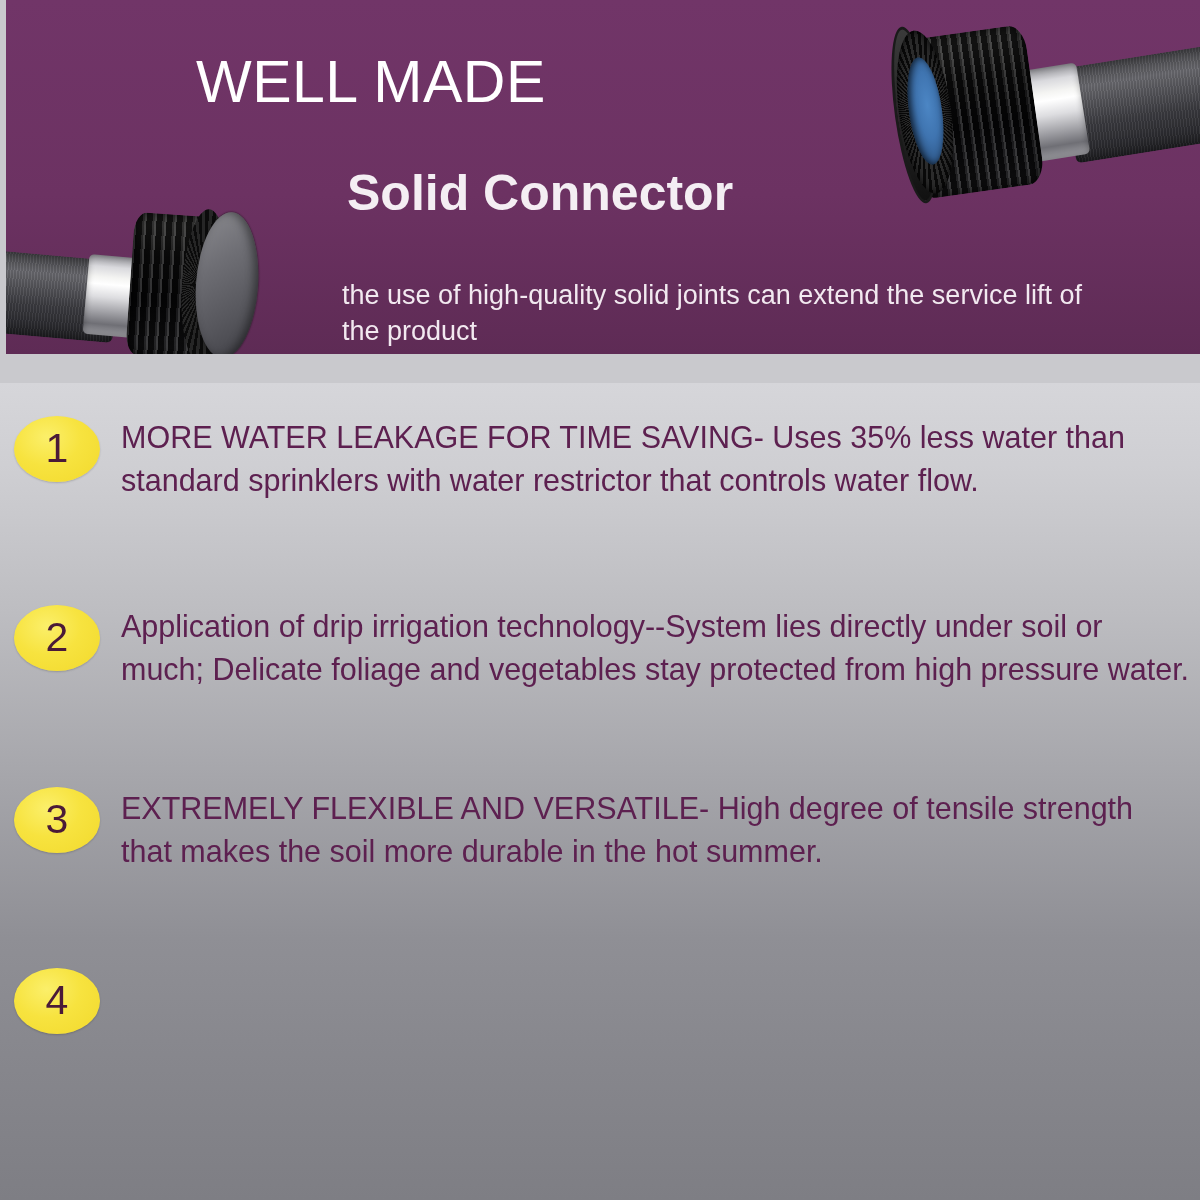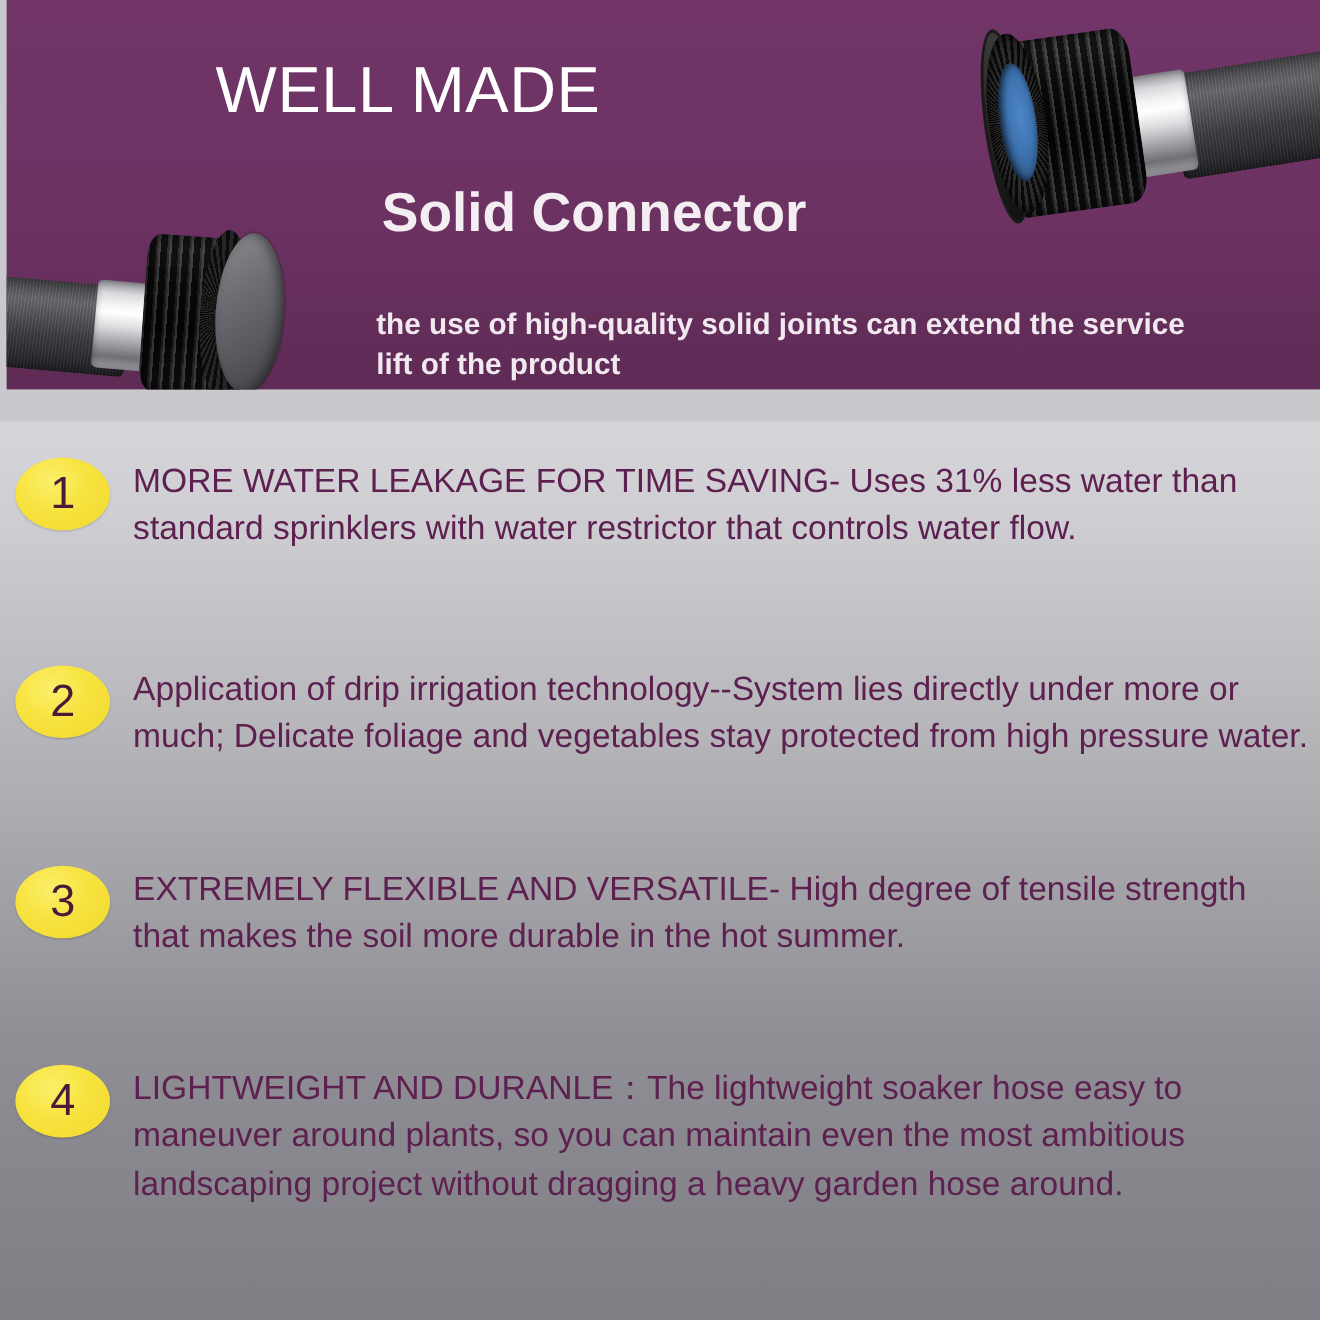--- a/index.html
+++ b/index.html
@@ -56,21 +56,21 @@
   }
 
   .hero-desc {
     position: absolute;
     left: 336px;
     top: 278px;
     width: 770px;
     font-size: 27px;
     line-height: 1.33;
     color: #f2e9f0;
-    font-weight: 700;
+    font-weight: 400;
     z-index: 6;
   }
 
   
   .connector { position: absolute; z-index: 3; }
 
   
   .hose {
     position: absolute;
     border-radius: 6px;
@@ -277,38 +277,37 @@
     <div class="hero-subtitle">Solid Connector</div>
     <div class="hero-desc">the use of high-quality solid joints can extend the service lift of the product</div>
   </div>
 
   <div class="features">
 
     <div class="feature" id="f1">
       <div class="badge">
         <span class="badge-num">1</span>
       </div>
-      <div class="feature-text">MORE WATER LEAKAGE FOR TIME SAVING- Uses 31% less water than standard sprinklers with water restrictor that controls water flow.</div>
+      <div class="feature-text">MORE WATER LEAKAGE FOR TIME SAVING- Uses 35% less water than standard sprinklers with water restrictor that controls water flow.</div>
     </div>
 
     <div class="feature" id="f2">
       <div class="badge">
         <span class="badge-num">2</span>
       </div>
-      <div class="feature-text">Application of drip irrigation technology--System lies directly under more or much; Delicate foliage and vegetables stay protected from high pressure water.</div>
+      <div class="feature-text">Application of drip irrigation technology--System lies directly under soil or much; Delicate foliage and vegetables stay protected from high pressure water.</div>
     </div>
 
     <div class="feature" id="f3">
       <div class="badge">
         <span class="badge-num">3</span>
       </div>
       <div class="feature-text">EXTREMELY FLEXIBLE AND VERSATILE- High degree of tensile strength that makes the soil more durable in the hot summer.</div>
     </div>
 
     <div class="feature" id="f4">
       <div class="badge">
         <span class="badge-num">4</span>
       </div>
-      <div class="feature-text">LIGHTWEIGHT AND DURANLE：The lightweight soaker hose easy to maneuver around plants, so you can maintain even the most ambitious landscaping project without dragging a heavy garden hose around.</div>
     </div>
 
   </div>
 </div>
 
 </body></html>

